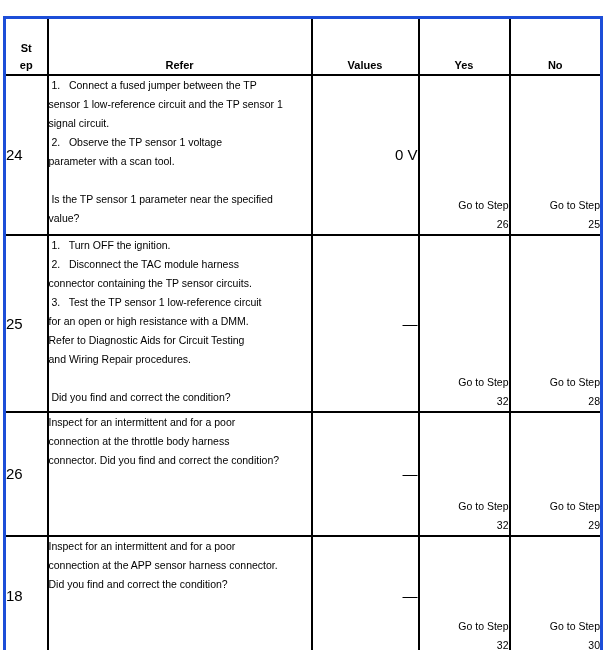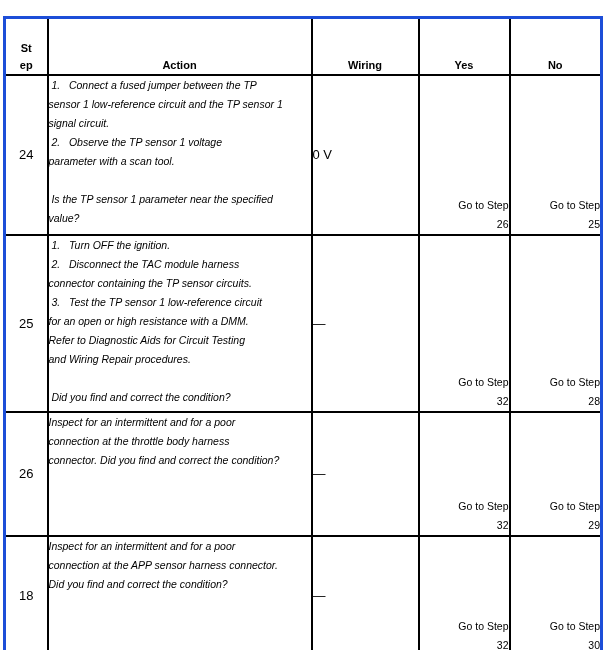--- a/index.html
+++ b/index.html
@@ -42,37 +42,35 @@
   th.hdr {
     font-weight: bold;
     font-size: 11px;
     line-height: 17px;
     text-align: center;
     vertical-align: bottom;
     padding-bottom: 6px;
     white-space: pre-line;
   }
   td.step-cell {
-    text-align: center;
     vertical-align: middle;
-    font-size: 13px;
+    font-size: 15px;
   }
   td.action-cell {
     vertical-align: top;
     text-align: left;
     padding: 8px 2px 0 4px;
     font-size: 10.5px;
     line-height: 19px;
     white-space: pre-wrap;
-    font-style: italic;
   }
   td.values-cell {
-    text-align: left;
+    text-align: right;
     vertical-align: middle;
-    font-size: 13px;
+    font-size: 15px;
     white-space: pre-line;
   }
   td.goto-cell {
     text-align: right;
     vertical-align: bottom;
     padding-bottom: 10px;
     font-size: 10.5px;
     line-height: 19px;
     white-space: pre-line;
   }
@@ -86,22 +84,22 @@
       <col style="width:43px">
       <col style="width:264px">
       <col style="width:107px">
       <col style="width:91px">
       <col style="width:92px">
     </colgroup>
     <thead>
       <tr class="header-row">
         <th class="hdr">St
 ep</th>
-        <th class="hdr">Action</th>
-        <th class="hdr">Wiring</th>
+        <th class="hdr">Refer</th>
+        <th class="hdr">Values</th>
         <th class="hdr">Yes</th>
         <th class="hdr">No</th>
       </tr>
     </thead>
     <tbody>
       <tr class="row-0">
         <td class="step-cell">24</td>
         <td class="action-cell"> 1.   Connect a fused jumper between the TP
 sensor 1 low-reference circuit and the TP sensor 1
 signal circuit.

